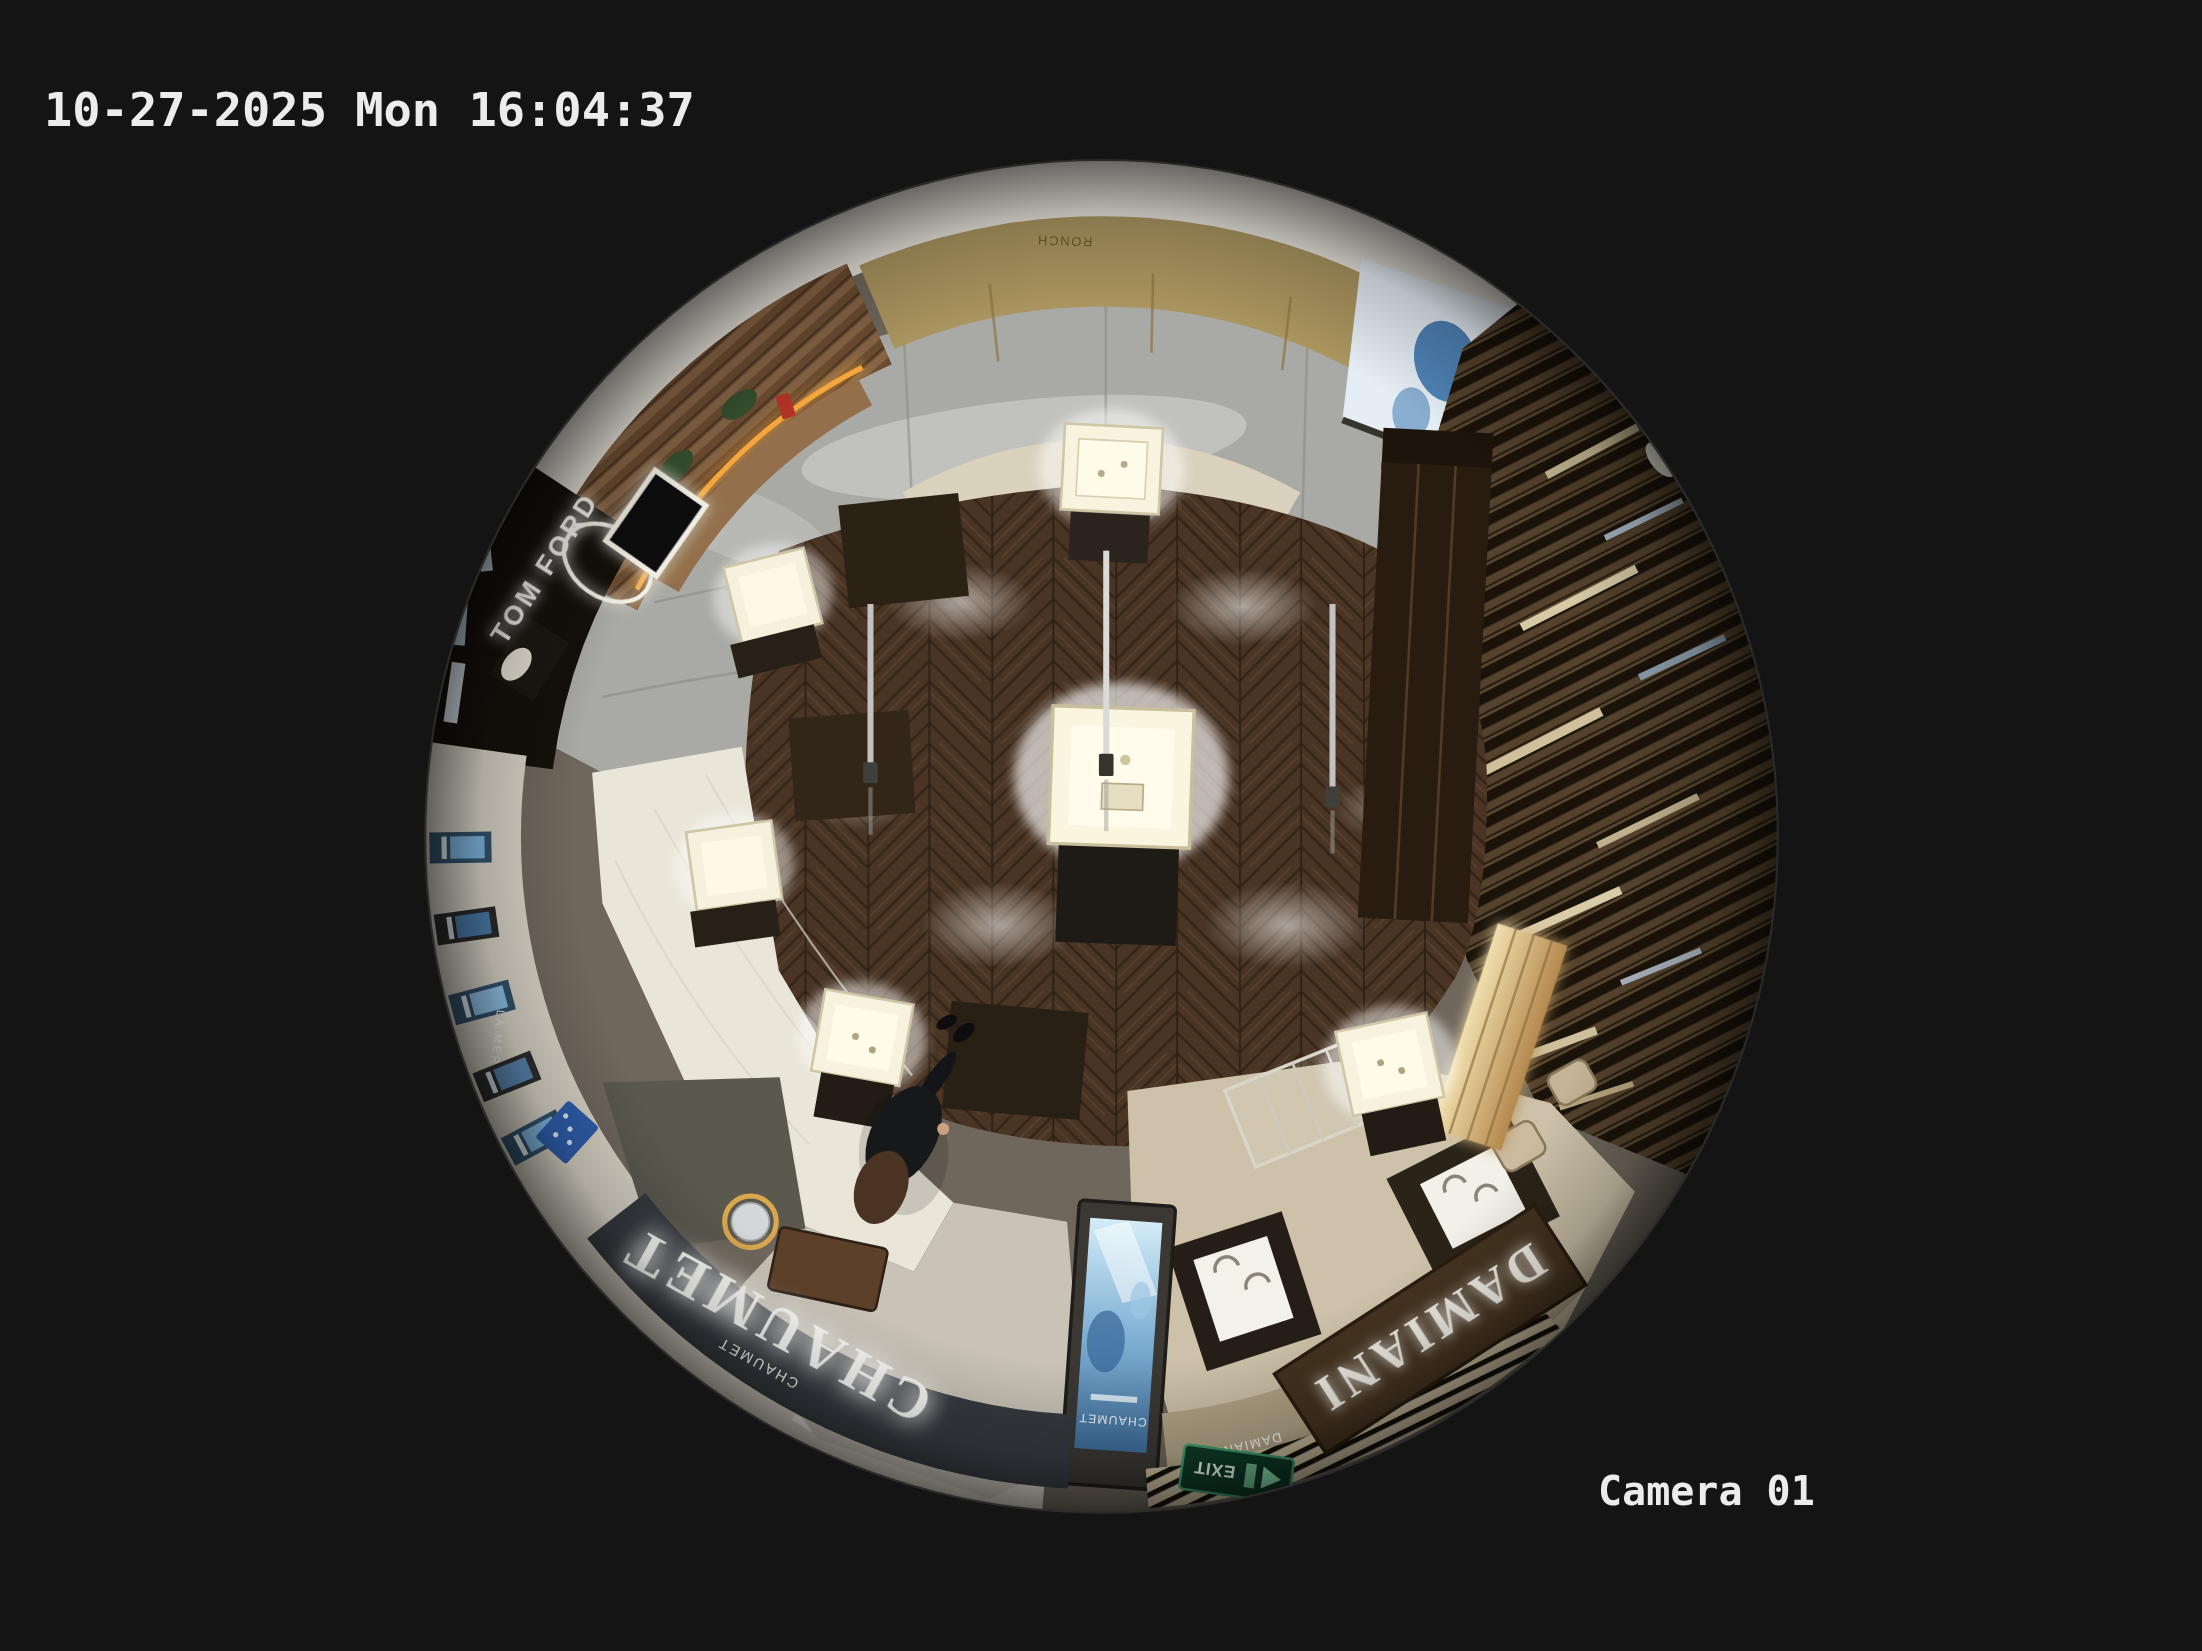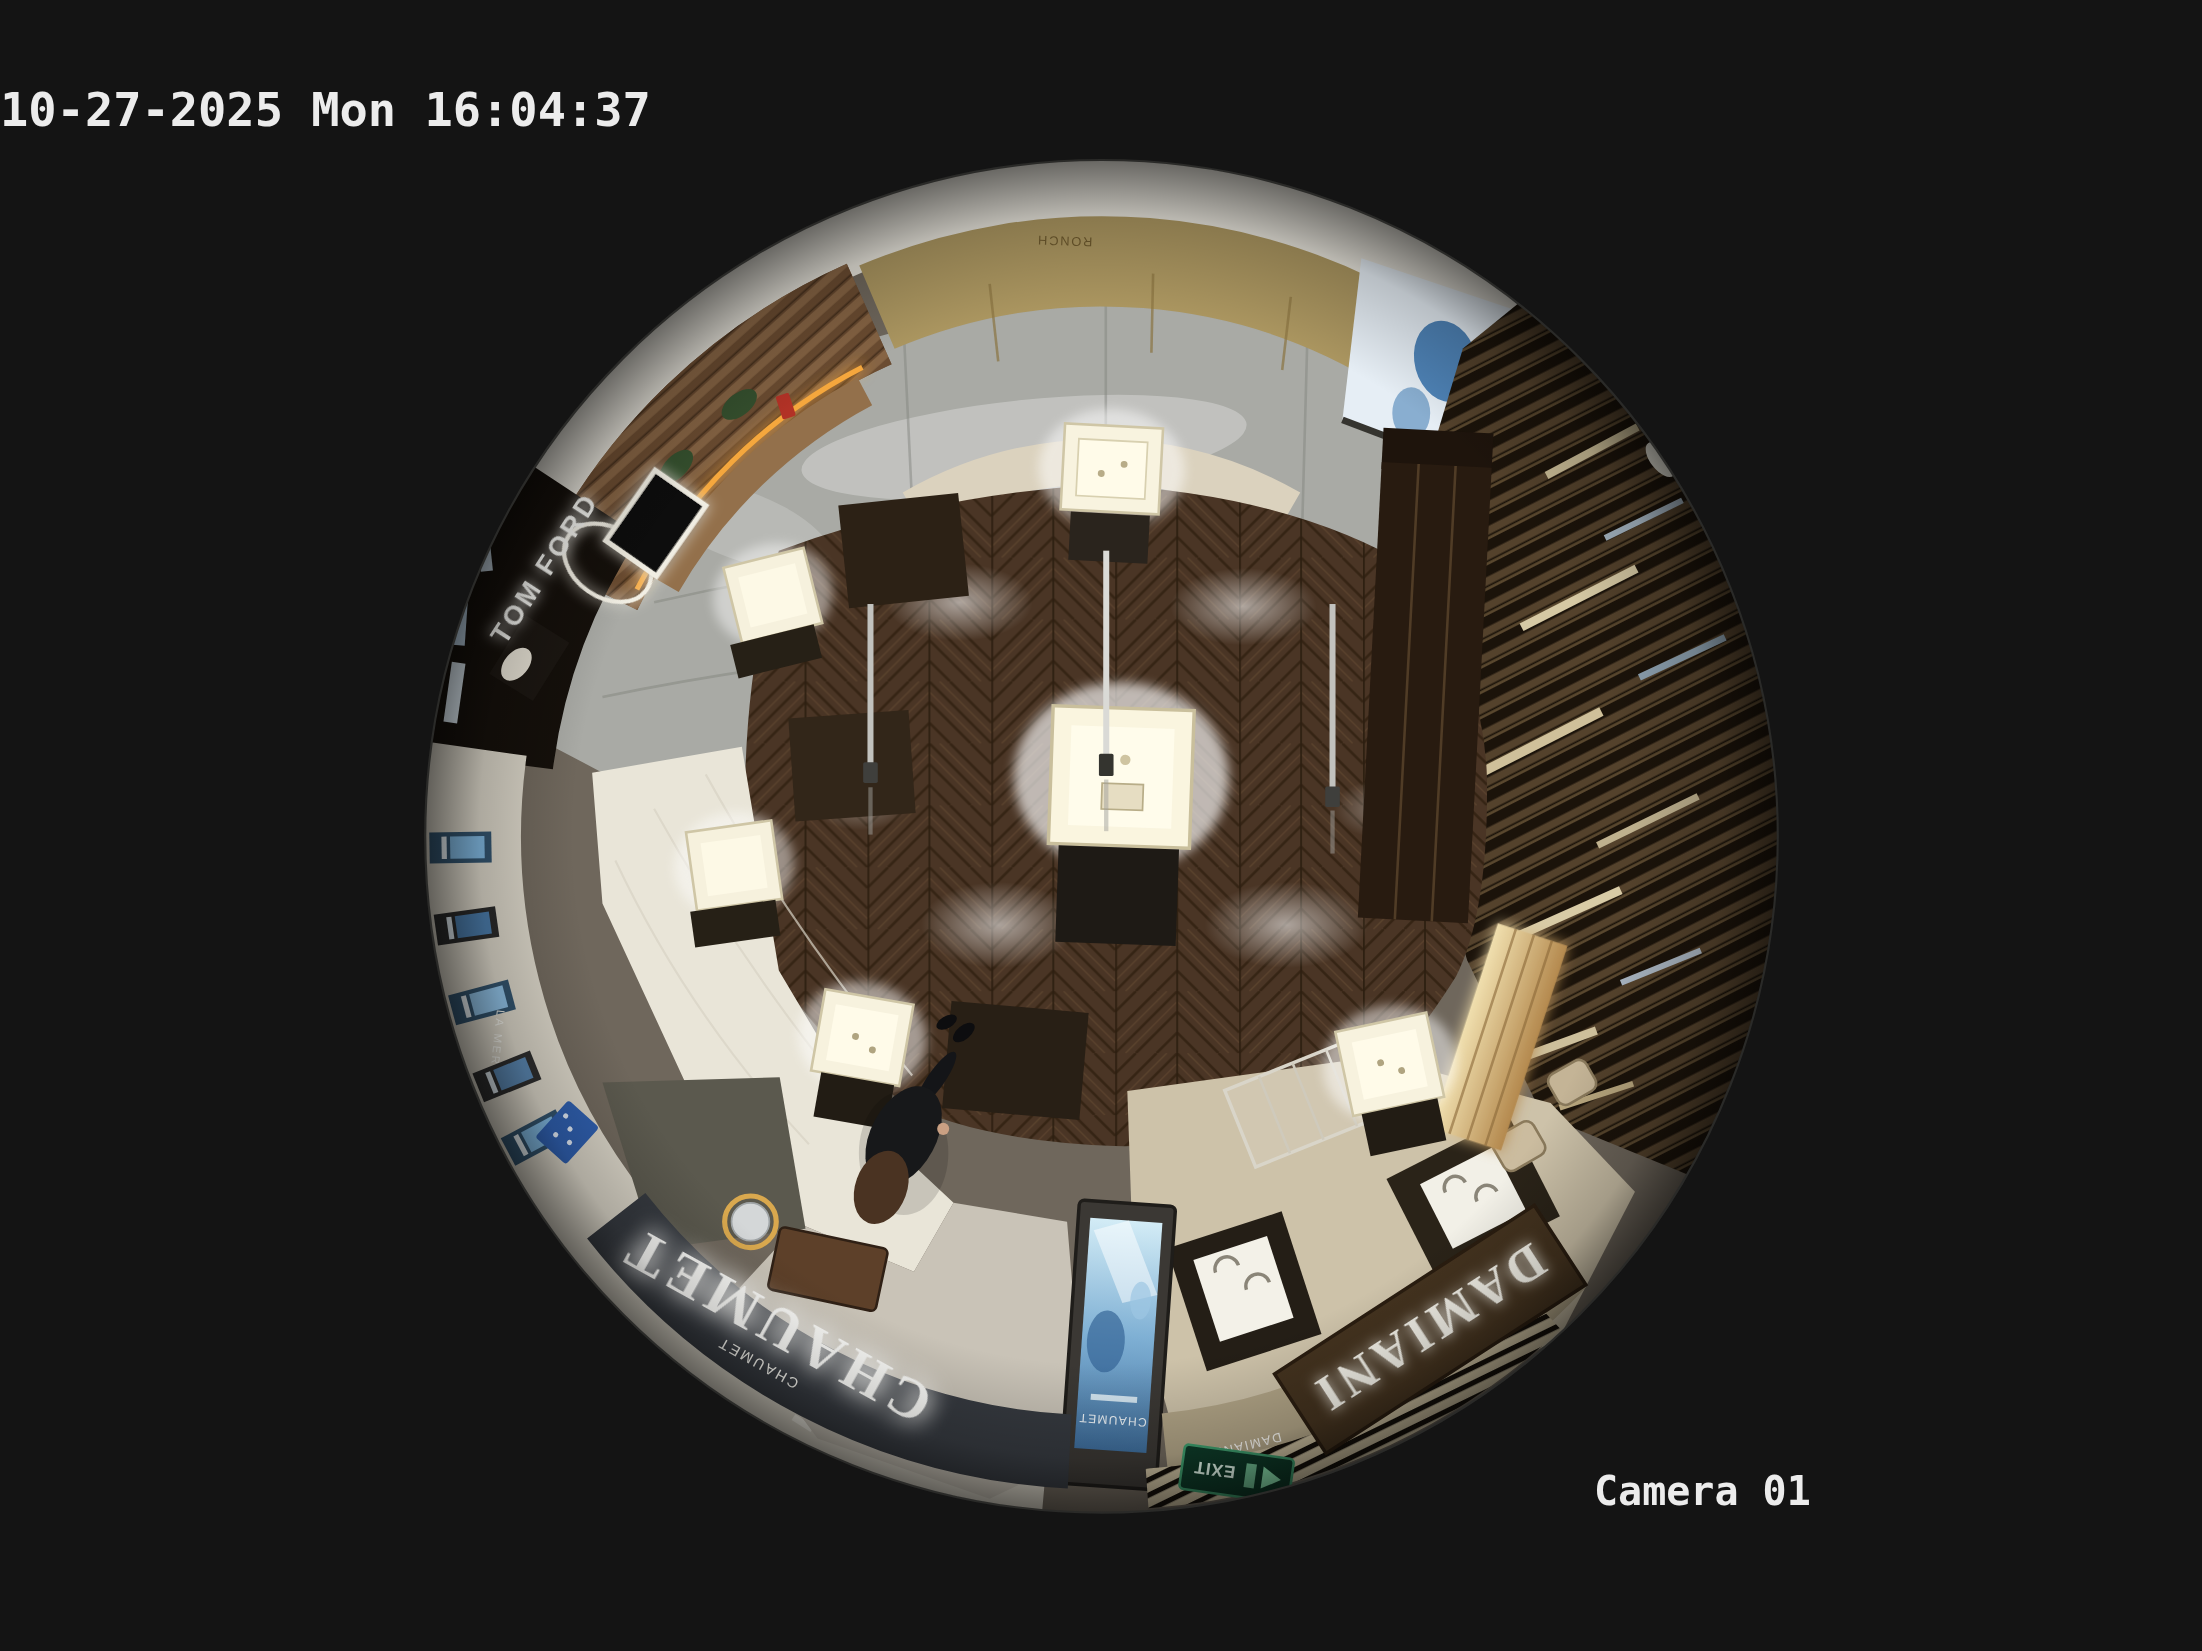--- a/index.html
+++ b/index.html
@@ -1,21 +1,21 @@
 <!DOCTYPE html>
 <html style="font-size:13.8px"><head>
 <meta charset="utf-8">
 <style>
   html,body{margin:0;padding:0;background:#131313;}
   .stage{position:relative;width:2203px;height:1652px;background:#141414;overflow:hidden;
          font-family:"DejaVu Sans Mono",monospace;}
   .osd{position:absolute;color:#ececec;font-family:"DejaVu Sans Mono",monospace;
-       font-weight:bold;line-height:1;white-space:pre;letter-spacing:0px;}
+       font-weight:bold;line-height:1;white-space:pre;letter-spacing:0px;margin-left:44px;}
   .osd-timestamp{left:0px;top:86px;font-size:47px;}
-  .osd-camera{left:1594px;top:1471px;font-size:40px;}
+  .osd-camera{left:1554px;top:1471px;font-size:40px;}
   svg{position:absolute;left:0;top:0;}
   text{font-family:"Liberation Sans",sans-serif;}
   .serif{font-family:"Liberation Serif",serif;}
 </style>
 </head>
 <body>
 
 <div class="stage">
 
 <svg width="2203" height="1652" viewBox="0 0 2560 1920">

